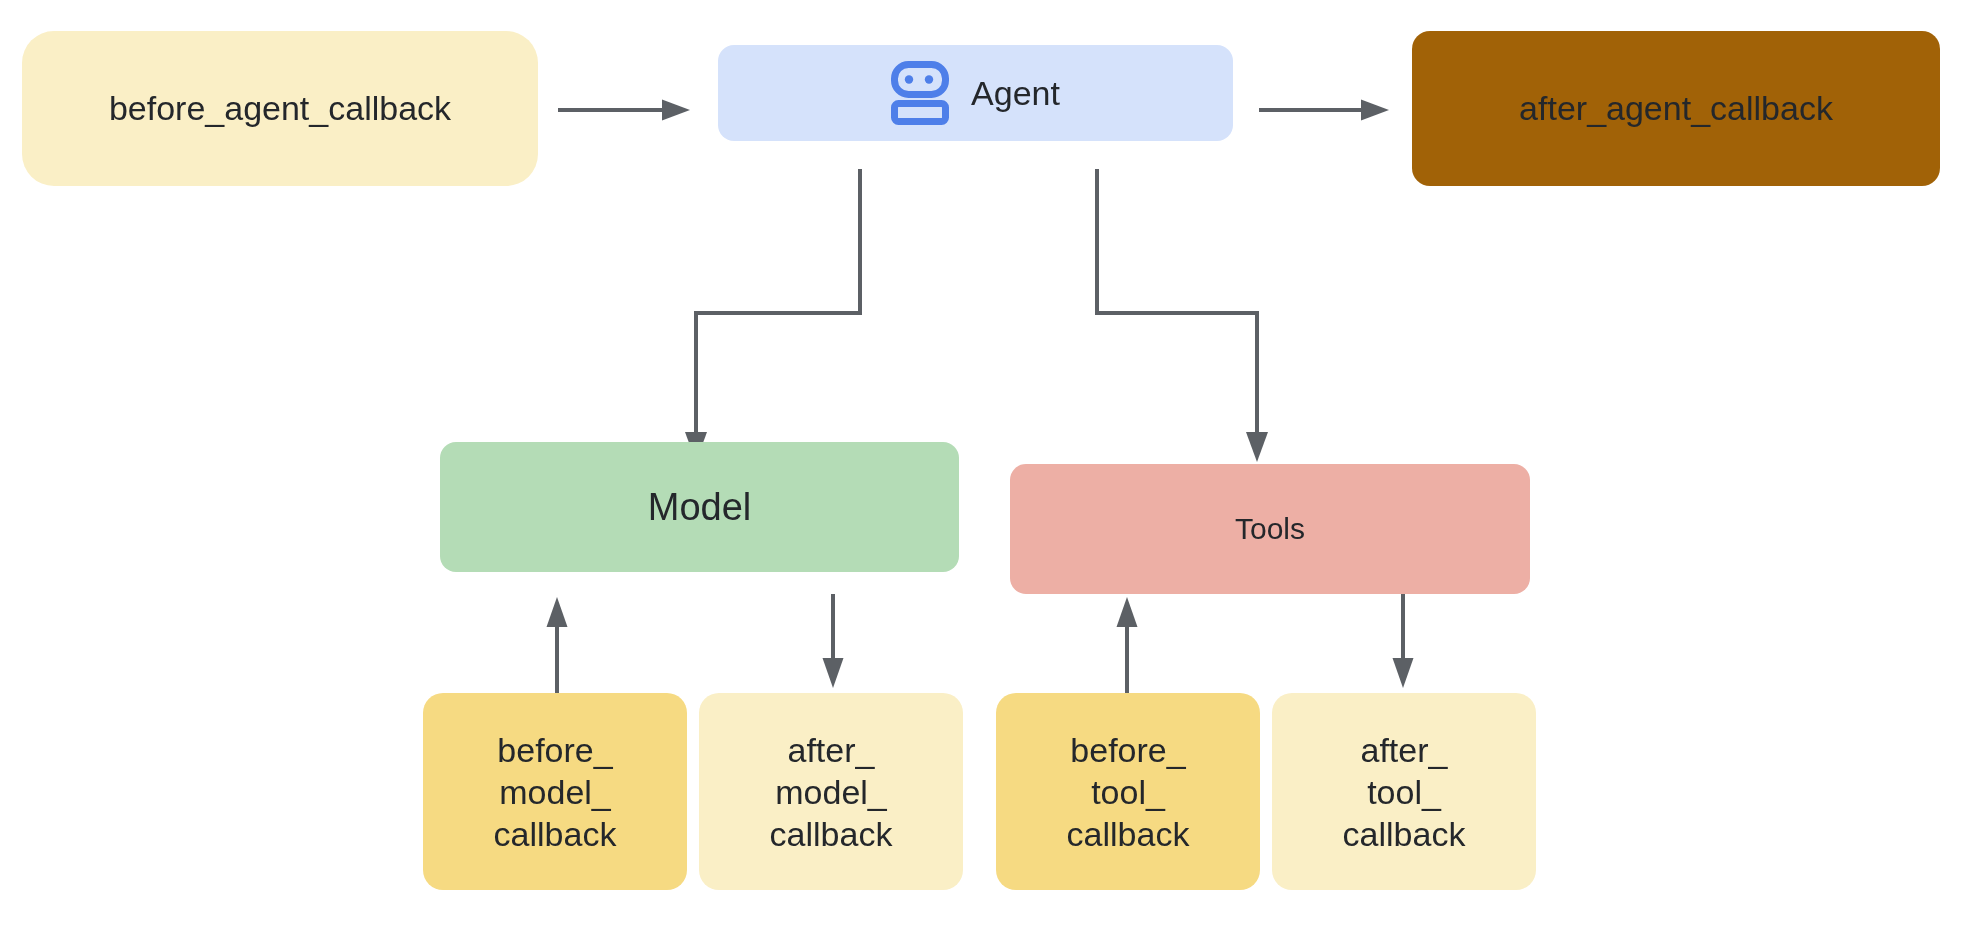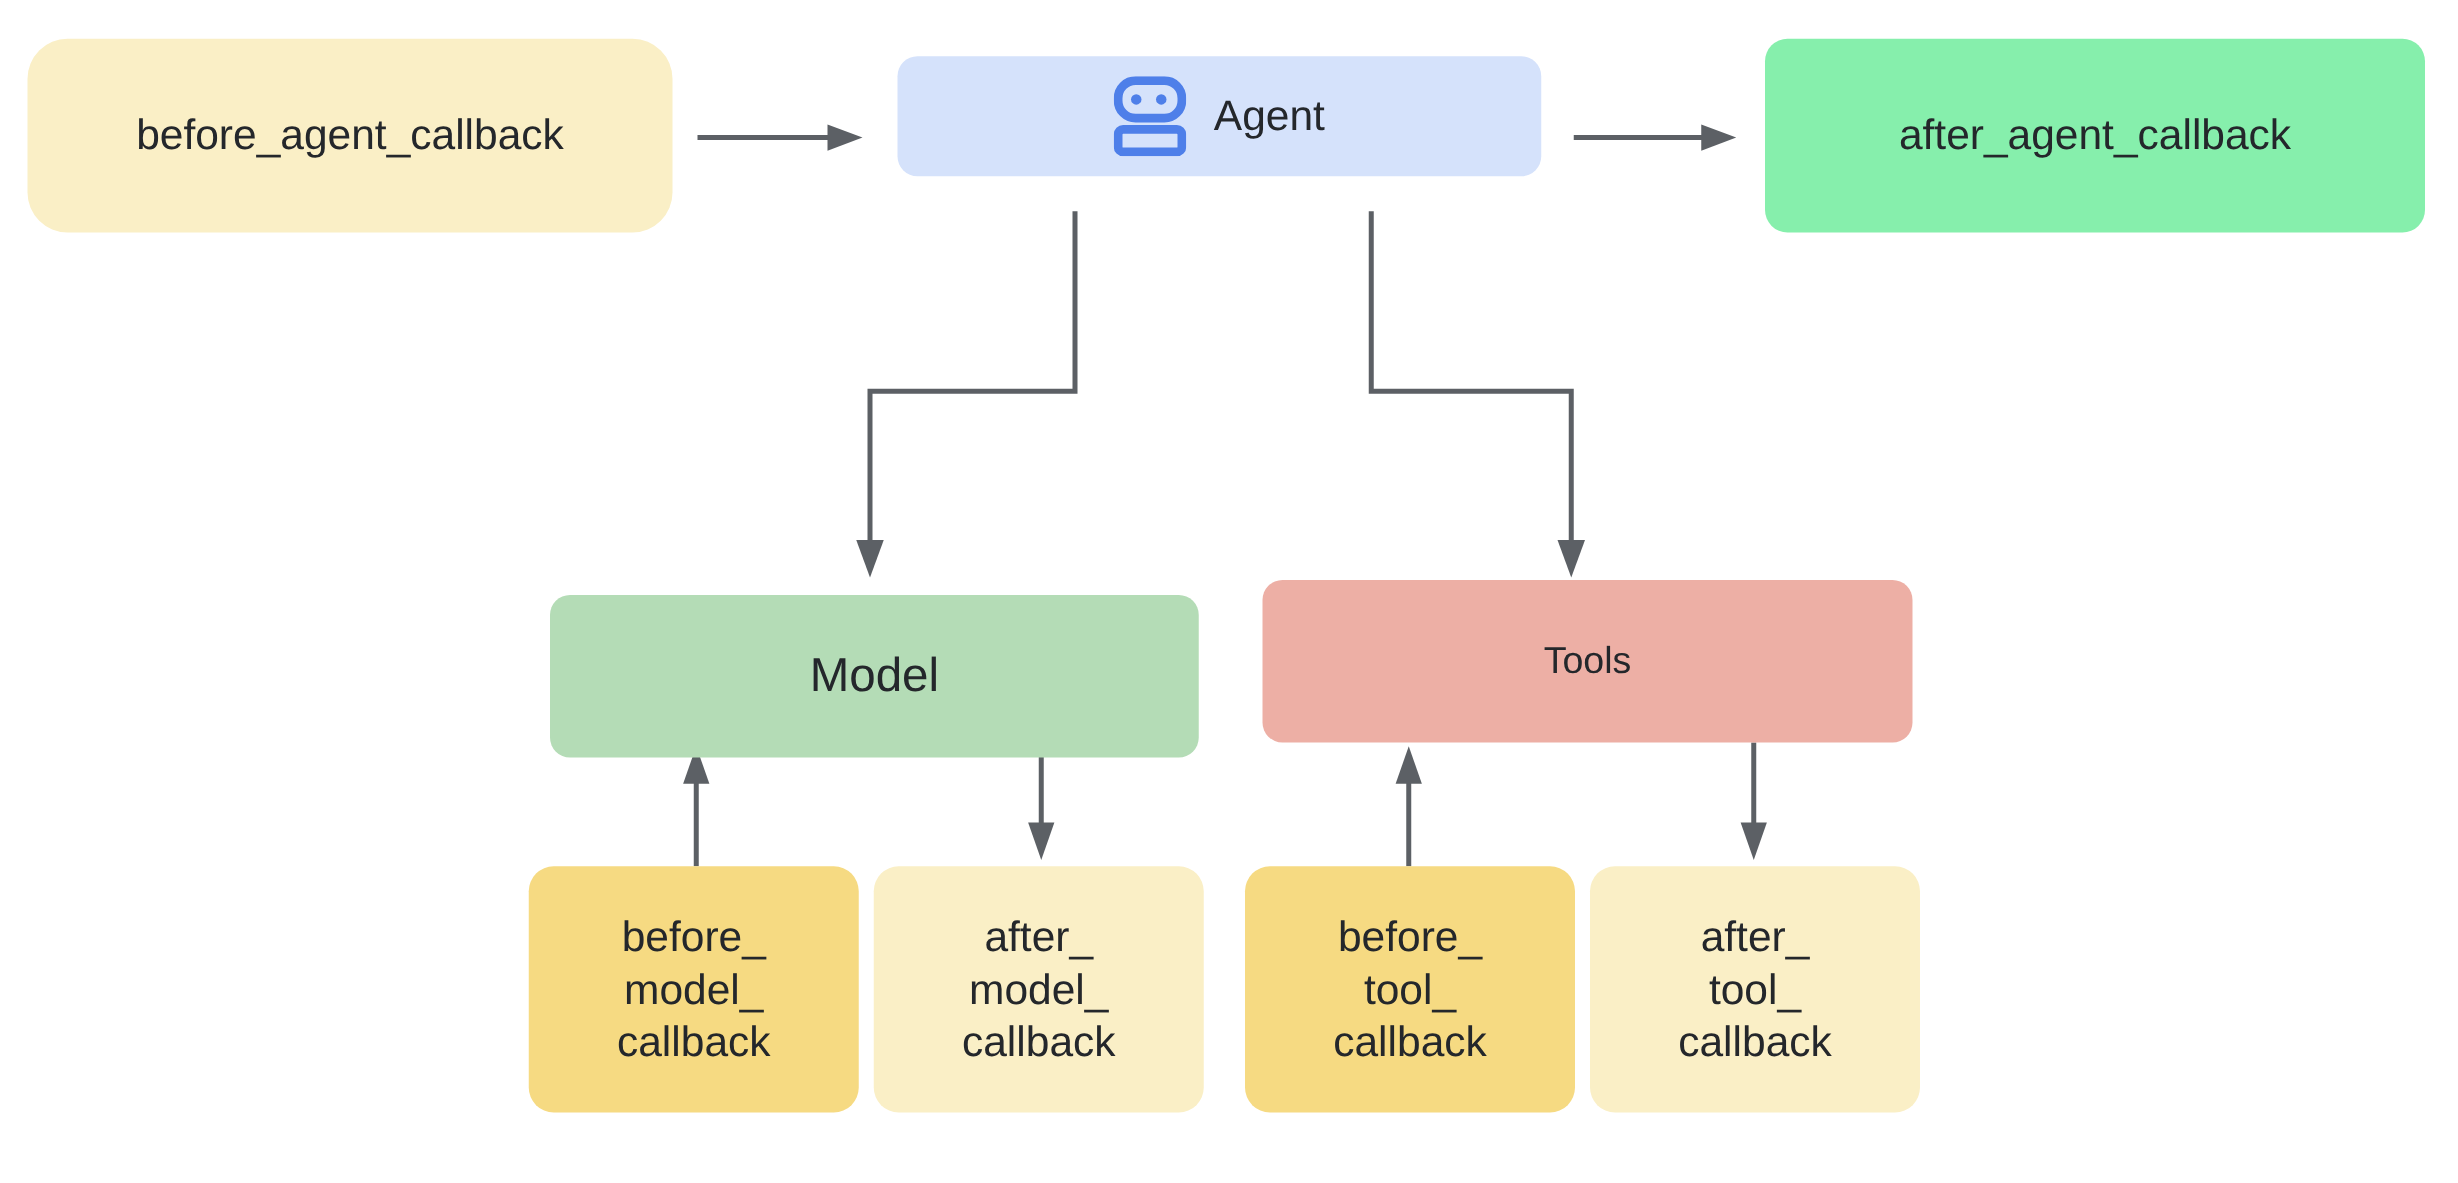--- a/index.html
+++ b/index.html
@@ -31,21 +31,21 @@
     box-sizing: border-box;
   }
   .node .label {
     white-space: pre-line;
   }
   
   .n-before-agent { left: 22px;  top: 31px;  width: 516px; height: 155px; border-radius: 32px; font-size: 34px; }
   .n-agent        { left: 718px; top: 45px;  width: 515px; height: 96px; border-radius: 16px; font-size: 34px; }
   .n-after-agent  { left: 1412px;top: 31px;  width: 528px; height: 155px; border-radius: 18px; font-size: 34px; }
   
-  .n-model        { left: 440px; top: 476px; width: 519px; height: 130px; border-radius: 16px; font-size: 38px; }
+  .n-model        { left: 440px; top: 442px; width: 519px; height: 130px; border-radius: 16px; font-size: 38px; }
   .n-tools        { left: 1010px;top: 464px; width: 520px; height: 130px; border-radius: 16px; font-size: 30px; justify-content: center; }
   
   .n-before-model { left: 423px; top: 693px; width: 264px; height: 197px; border-radius: 20px; font-size: 34px; line-height: 42px; }
   .n-after-model  { left: 699px; top: 693px; width: 264px; height: 197px; border-radius: 20px; font-size: 34px; line-height: 42px; }
   .n-before-tool  { left: 996px; top: 693px; width: 264px; height: 197px; border-radius: 20px; font-size: 34px; line-height: 42px; }
   .n-after-tool   { left: 1272px;top: 693px; width: 264px; height: 197px; border-radius: 20px; font-size: 34px; line-height: 42px; }
 
   .agent-inner {
     display: flex;
     align-items: center;
@@ -118,21 +118,21 @@
       <svg class="robot-icon" viewBox="0 0 58 64" xmlns="http://www.w3.org/2000/svg">
         <rect x="3.5" y="3.5" width="51" height="30" rx="14" fill="none" stroke-width="7" stroke="#4E7FE9"></rect>
         <circle cx="18" cy="18.5" r="4.2" fill="#4E7FE9"></circle>
         <circle cx="38" cy="18.5" r="4.2" fill="#4E7FE9"></circle>
         <rect x="3.5" y="42.5" width="51" height="18" rx="4" fill="none" stroke-width="7" stroke="#4E7FE9"></rect>
       </svg>
       <span class="label">Agent</span>
     </div>
   </div>
 
-  <div class="node n-after-agent" style="background-color: #86efac;">
+  <div class="node n-after-agent" style="background-color: #a16207;">
     <span class="label">after_agent_callback</span>
   </div>
 
   <div class="node n-model" style="background-color: rgb(180, 220, 182);">
     <span class="label">Model</span>
   </div>
 
   <div class="node n-tools" style="background-color: rgb(237, 175, 165);">
     <span class="label">Tools</span>
   </div>

